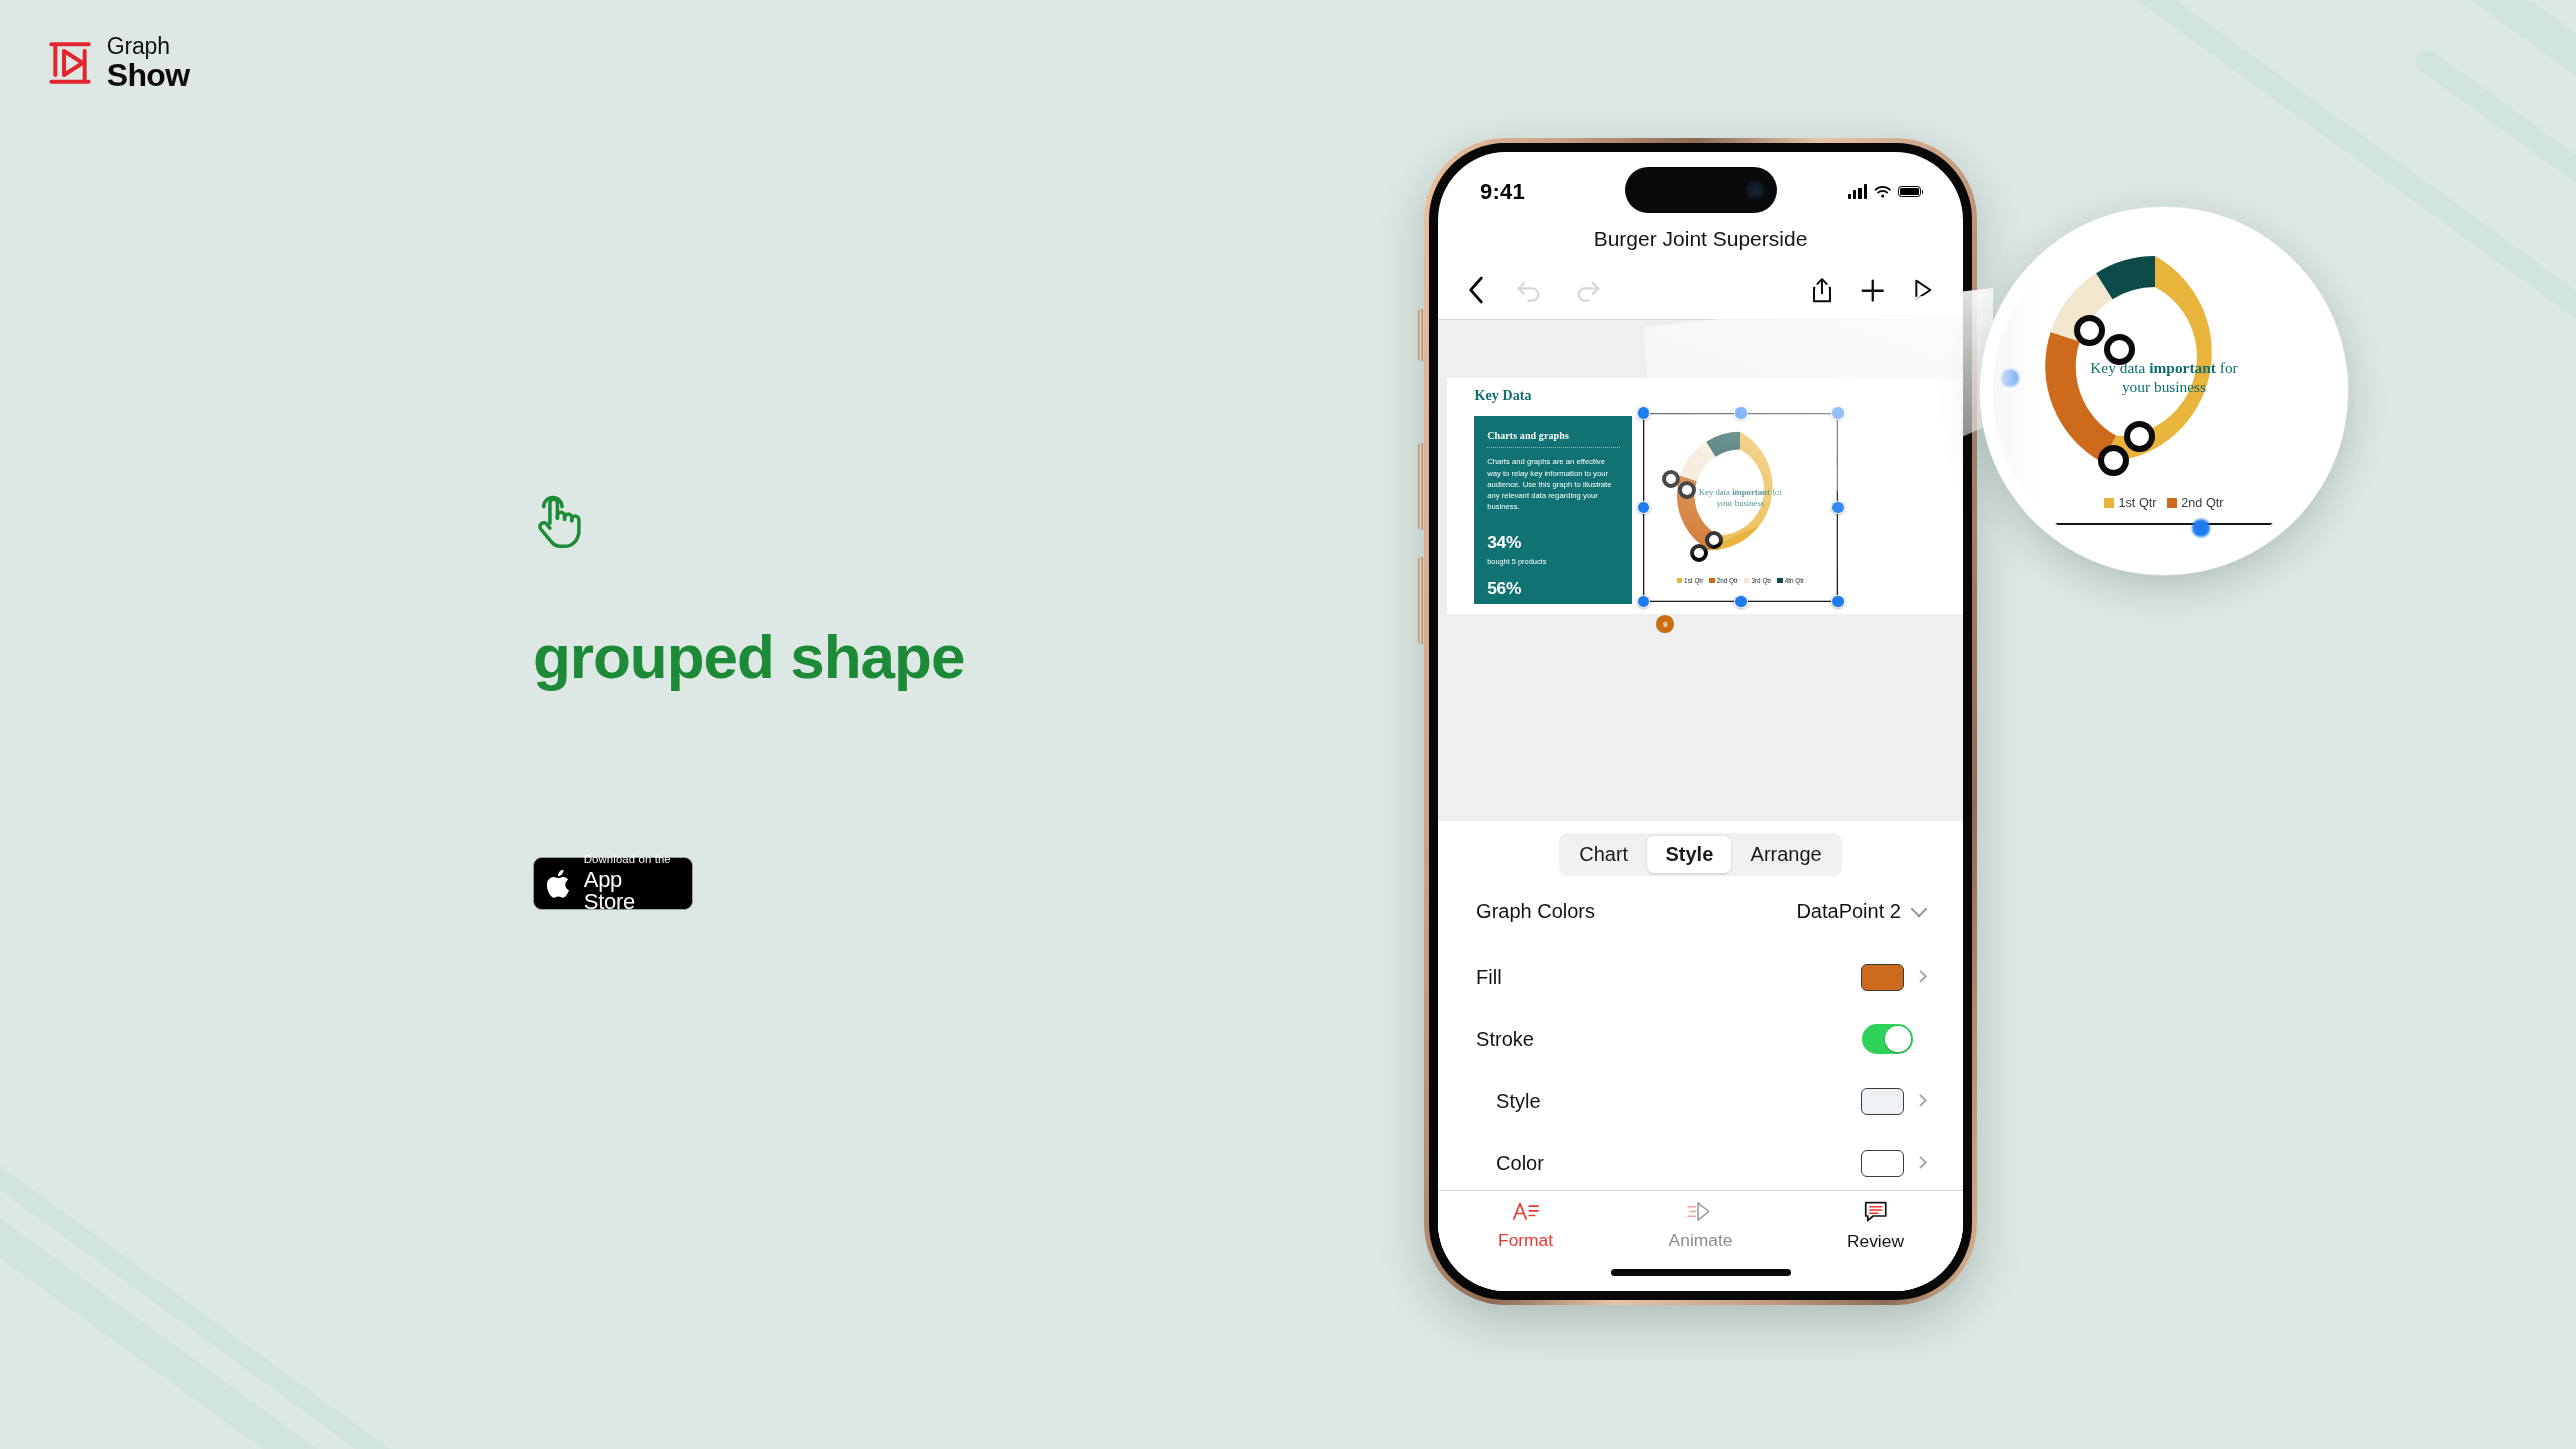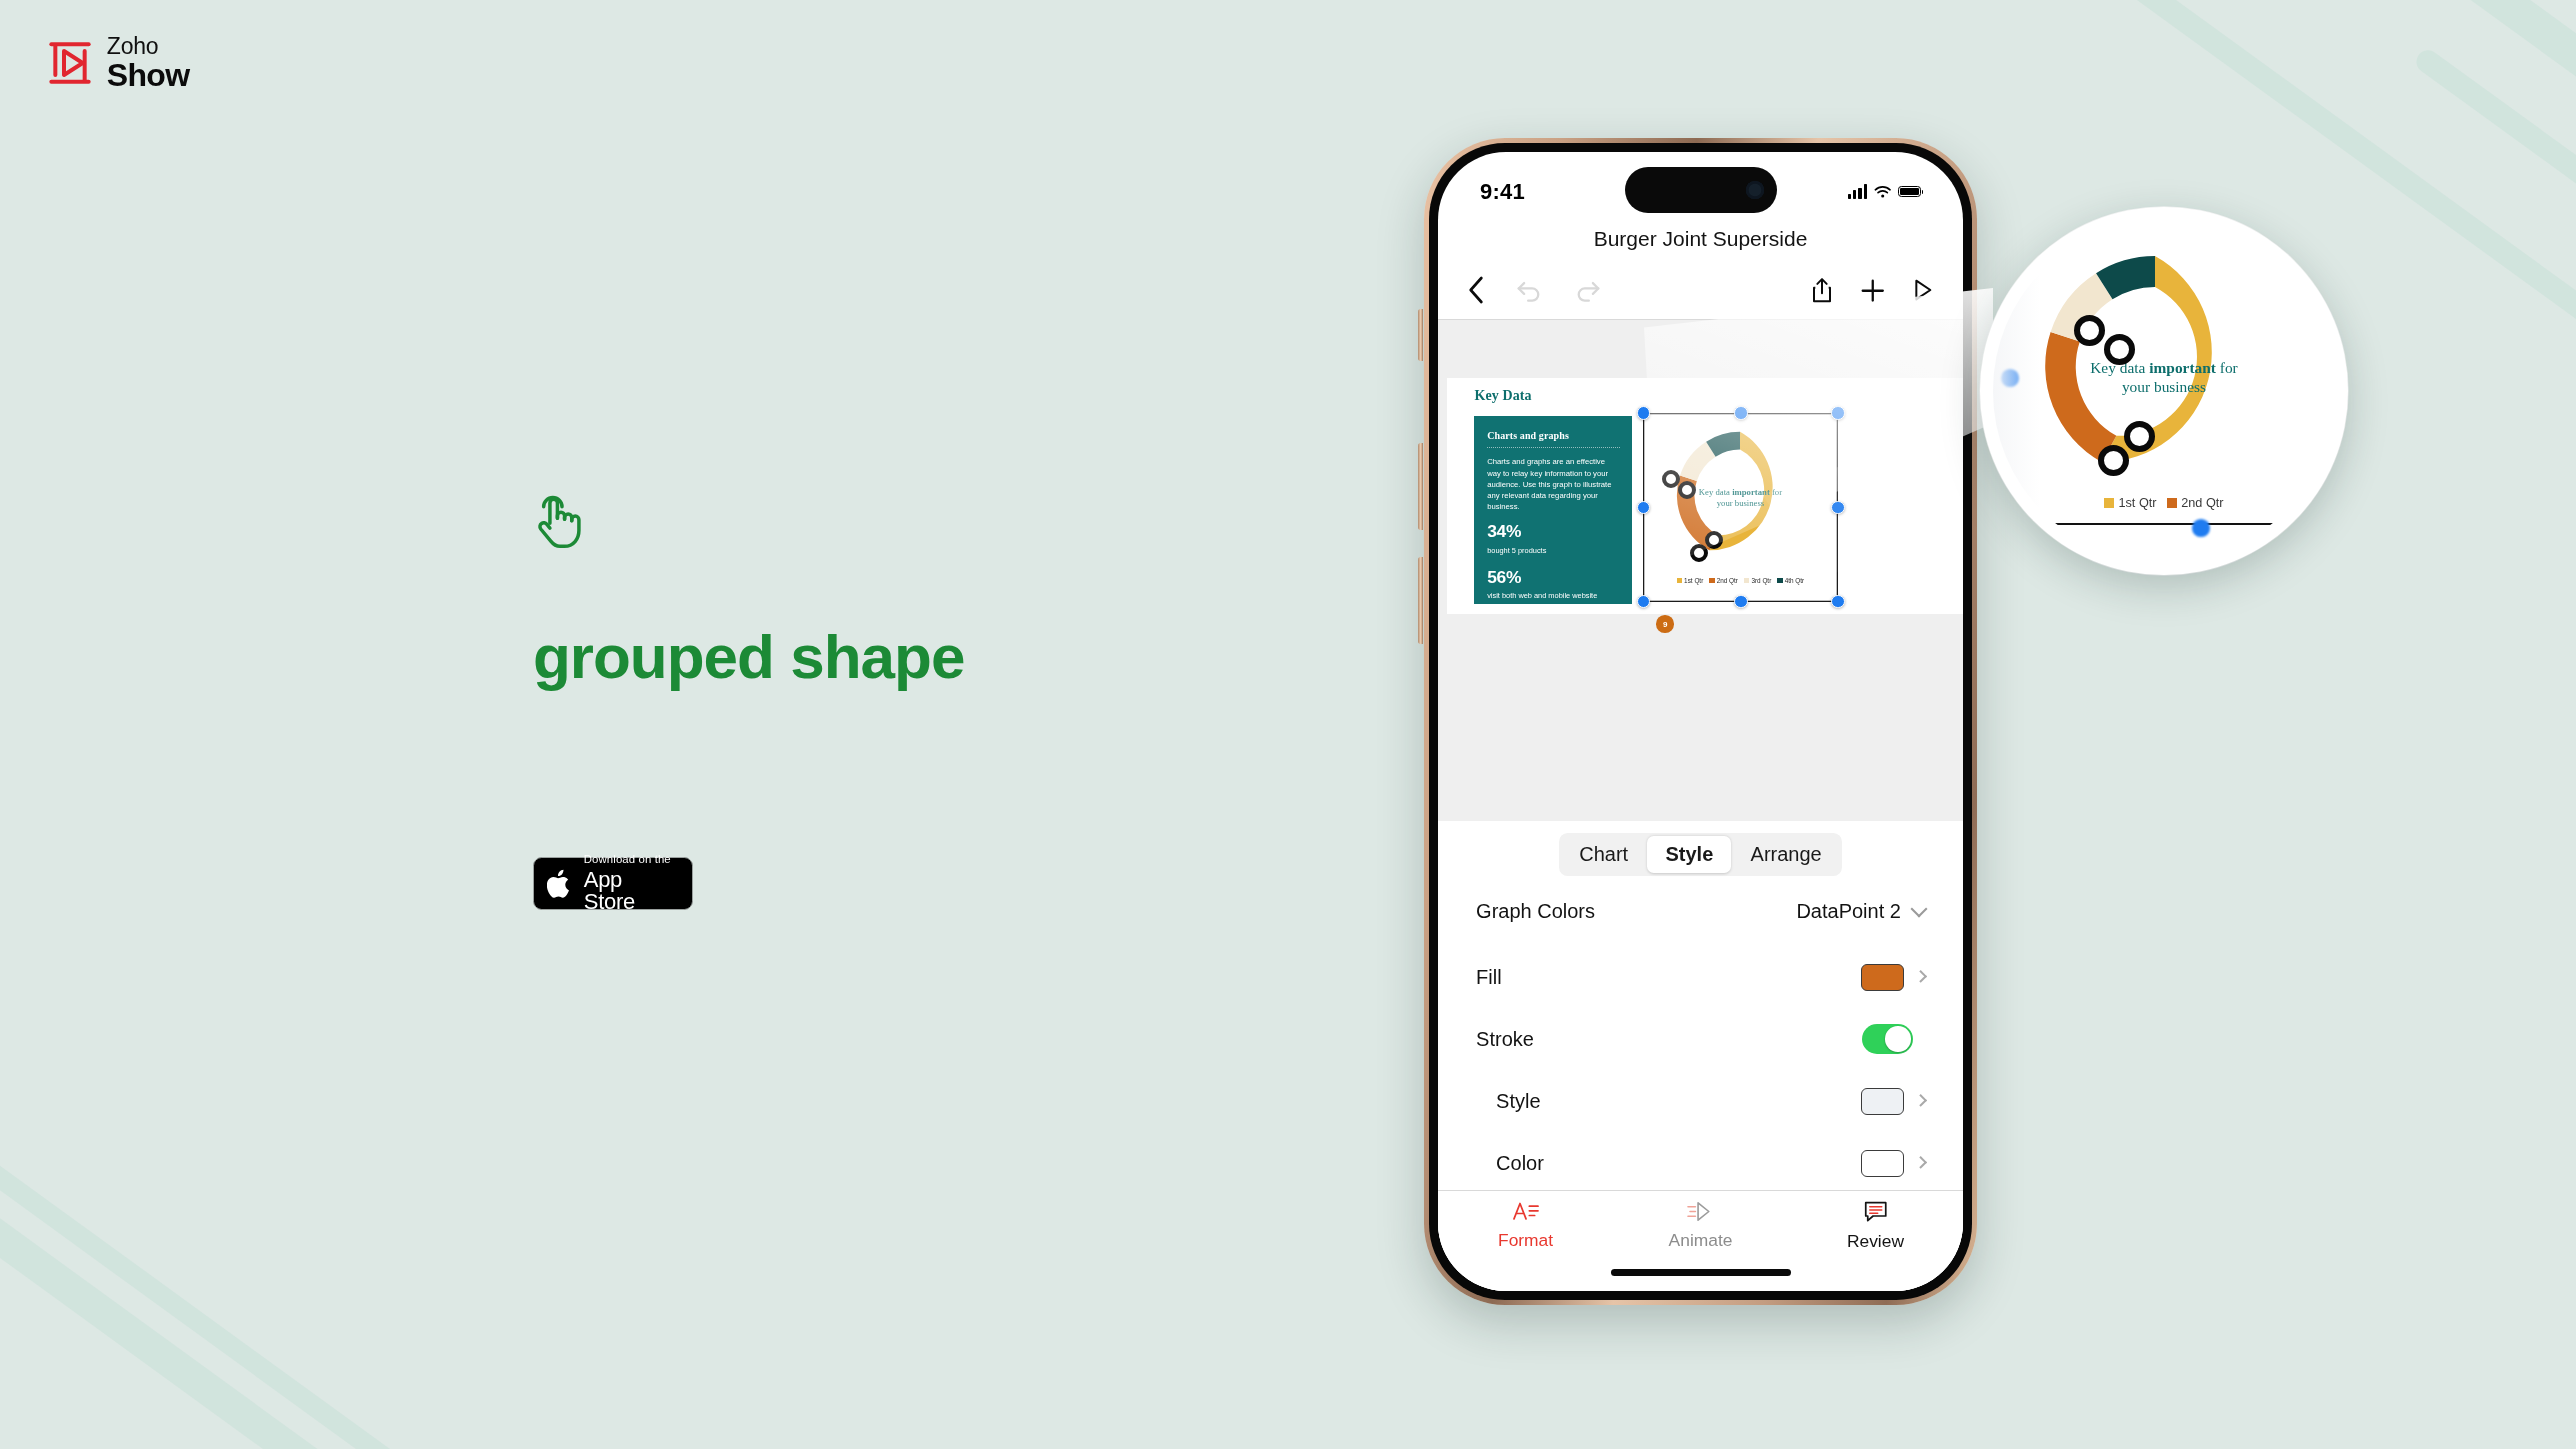--- a/index.html
+++ b/index.html
@@ -130,21 +130,21 @@
   }
   .slide-title { position: absolute; left: 27px; top: 10.7px; font-size: 14px; font-weight: 700; color: #0d6e6c;
                  font-family: "Liberation Serif", serif; letter-spacing: 0.1px; }
   .teal-card {
     position: absolute; left: 27px; top: 38px; width: 158px; height: 188px;
     background: #107272; color: #fff; padding: 14px 12.7px;
   }
   .tc-h { font-size: 10px; font-weight: 700; font-family: "Liberation Serif", serif; letter-spacing: 0.1px; }
   .tc-rule { border-top: 1px dotted rgba(255,255,255,.55); margin: 6px 0 8.7px; }
   .tc-p { font-size: 7.7px; line-height: 1.45; }
-  .tc-big { font-size: 17.4px; font-weight: 700; margin-top: 9px; letter-spacing: -0.3px; }
+  .tc-big { font-size: 17.4px; font-weight: 700; margin-top: 20px; letter-spacing: -0.3px; }
   .tc-sm { font-size: 7.4px; margin-top: 3.4px; }
 
   
   .sel-frame {
     position: absolute; left: 196px; top: 35px; width: 195px; height: 189px;
     border: 1.3px solid #1b1b1b;
   }
   .sel-line-faint { position: absolute; inset: 0; border: 0.7px solid #bdbdbd; }
   .hndl { position: absolute; width: 13.4px; height: 13.4px; border-radius: 50%; background: #1f7cf0;
           border: 1.7px solid #fff; box-shadow: 0 0.7px 2.7px rgba(0,0,0,.3); cursor: pointer; }
@@ -266,21 +266,21 @@
   <svg class="logo-mark" viewBox="0 0 66 68">
     <g stroke="#e1262f" stroke-width="6" stroke-linecap="round" fill="none">
       <line x1="5" y1="6" x2="61" y2="6"></line>
       <line x1="5" y1="62" x2="61" y2="62"></line>
       <line x1="11" y1="7" x2="11" y2="52"></line>
       <line x1="55" y1="16" x2="55" y2="61"></line>
       <path d="M24 16 L52 34 L24 52 Z" stroke-linejoin="round"></path>
     </g>
   </svg>
   <div class="logo-words">
-    <div class="logo-zoho">Zoho</div>
+    <div class="logo-zoho">Graph</div>
     <div class="logo-show">Show</div>
   </div>
 </div>
 
 <svg class="tap-icon" viewBox="0 0 64 72">
   <g fill="none" stroke="#1c8a36" stroke-width="4.2" stroke-linecap="round" stroke-linejoin="round">
     <path d="M13 20a11 11 0 1 1 22 0"></path>
     <path d="M20.5 40V15.5a4.5 4.5 0 0 1 9 0V34"></path>
     <path d="M29.5 34v-3a4.3 4.3 0 0 1 8.6 0v4"></path>
     <path d="M38.1 35v-2a4.3 4.3 0 0 1 8.6 0v4"></path>

